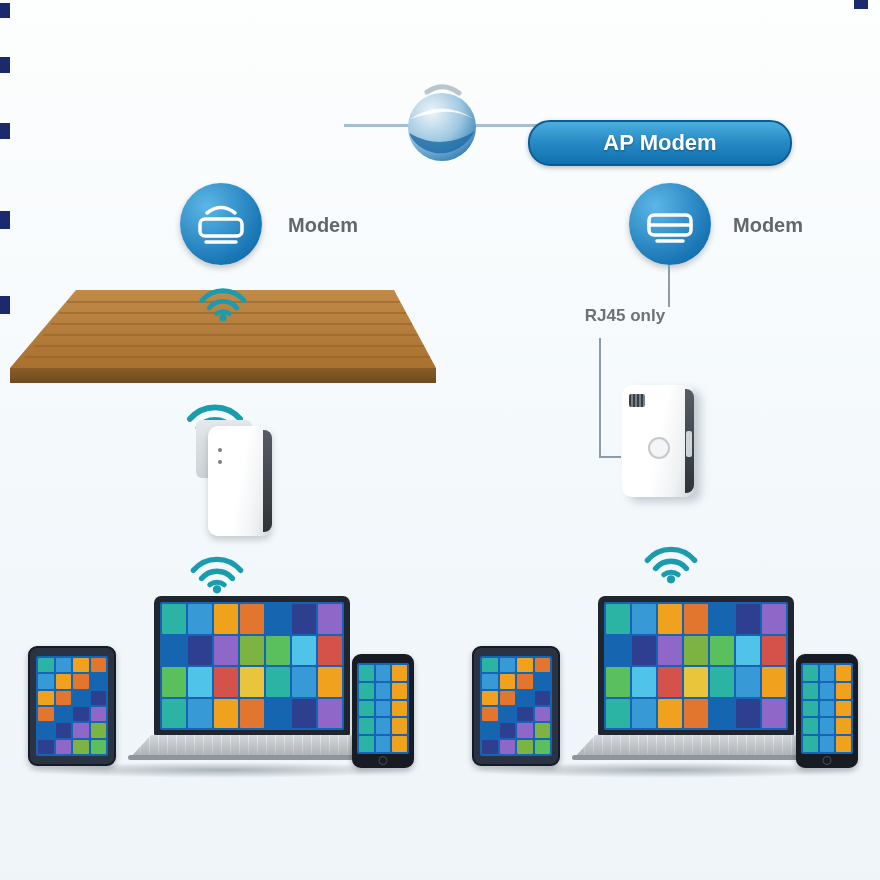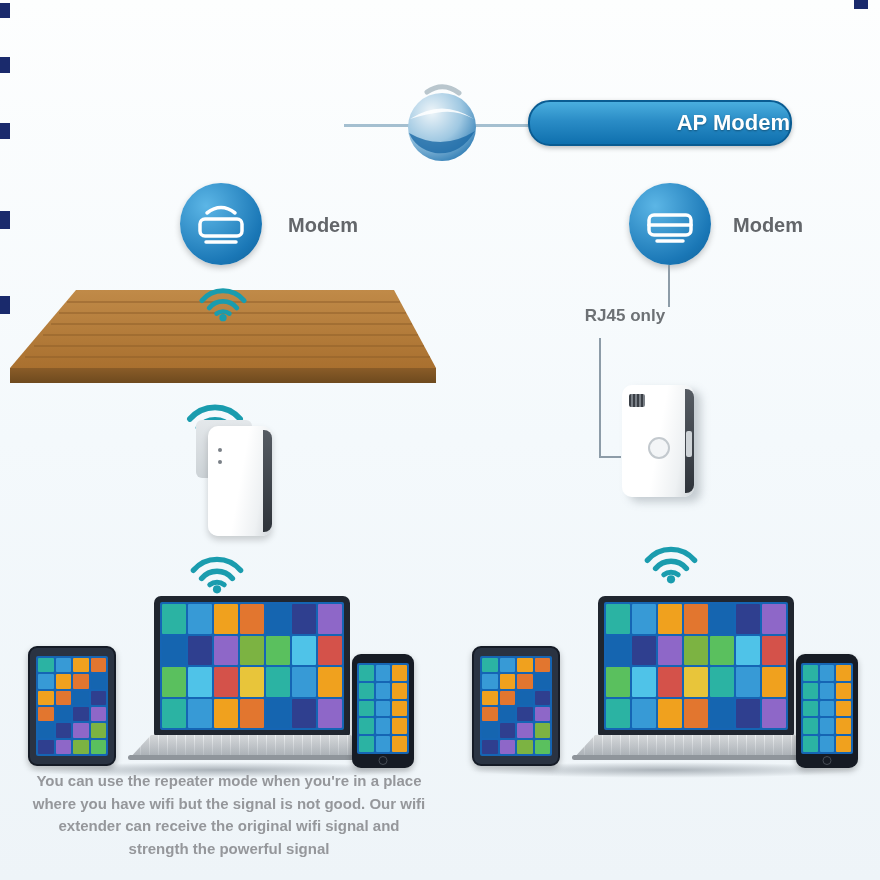--- a/index.html
+++ b/index.html
@@ -15,21 +15,21 @@
   }
   .connector{position:absolute;left:344px;top:124px;width:194px;height:3px;background:#a4bfd0;}
   .pill{
     position:absolute;height:42px;border-radius:22px;
     background:linear-gradient(#4aaede 0%,#2a8cc6 45%,#0f70ae 100%);
     border:2px solid #0a5c92;box-shadow:0 2px 5px rgba(0,0,0,.25);
     display:flex;align-items:center;justify-content:center;
     color:#fff;font-size:22px;font-weight:700;text-shadow:0 1px 2px rgba(0,0,0,.35);
   }
   .pill-left{left:94px;top:104px;width:254px;}
-  .pill-right{left:528px;top:100px;width:260px;justify-content:flex-end;}
+  .pill-right{left:528px;top:120px;width:260px;}
   .globe{position:absolute;left:397px;top:80px;width:90px;height:86px;}
   .mode-circle{
     position:absolute;width:82px;height:82px;border-radius:50%;
     background:radial-gradient(circle at 32% 28%,#5cb6e6,#1a77b6 70%,#0f5f96);
     box-shadow:0 3px 6px rgba(0,0,0,.22);
   }
   .circle-left{left:180px;top:183px;}
   .circle-right{left:629px;top:183px;}
   .modem-label{position:absolute;font-size:20px;font-weight:700;color:#63666a;}
   .label-left{left:288px;top:214px;}
@@ -407,15 +407,14 @@
           <span style="background: rgb(55, 154, 214);"></span>
           <span style="background: rgb(240, 161, 30);"></span>
           <span style="background: rgb(43, 179, 163);"></span>
           <span style="background: rgb(55, 154, 214);"></span>
           <span style="background: rgb(240, 161, 30);"></span>
         </div>
       <div class="phone-homebtn"></div>
     </div>
   </div>
 
-  <div class="caption caption-left">You can use the repeater mode when you're in a place where you have wifi but the signal is not good. Our wifi extender can receive the original wifi signal and strength the powerful signal</div>
 
 </div>
 
 </body></html>

